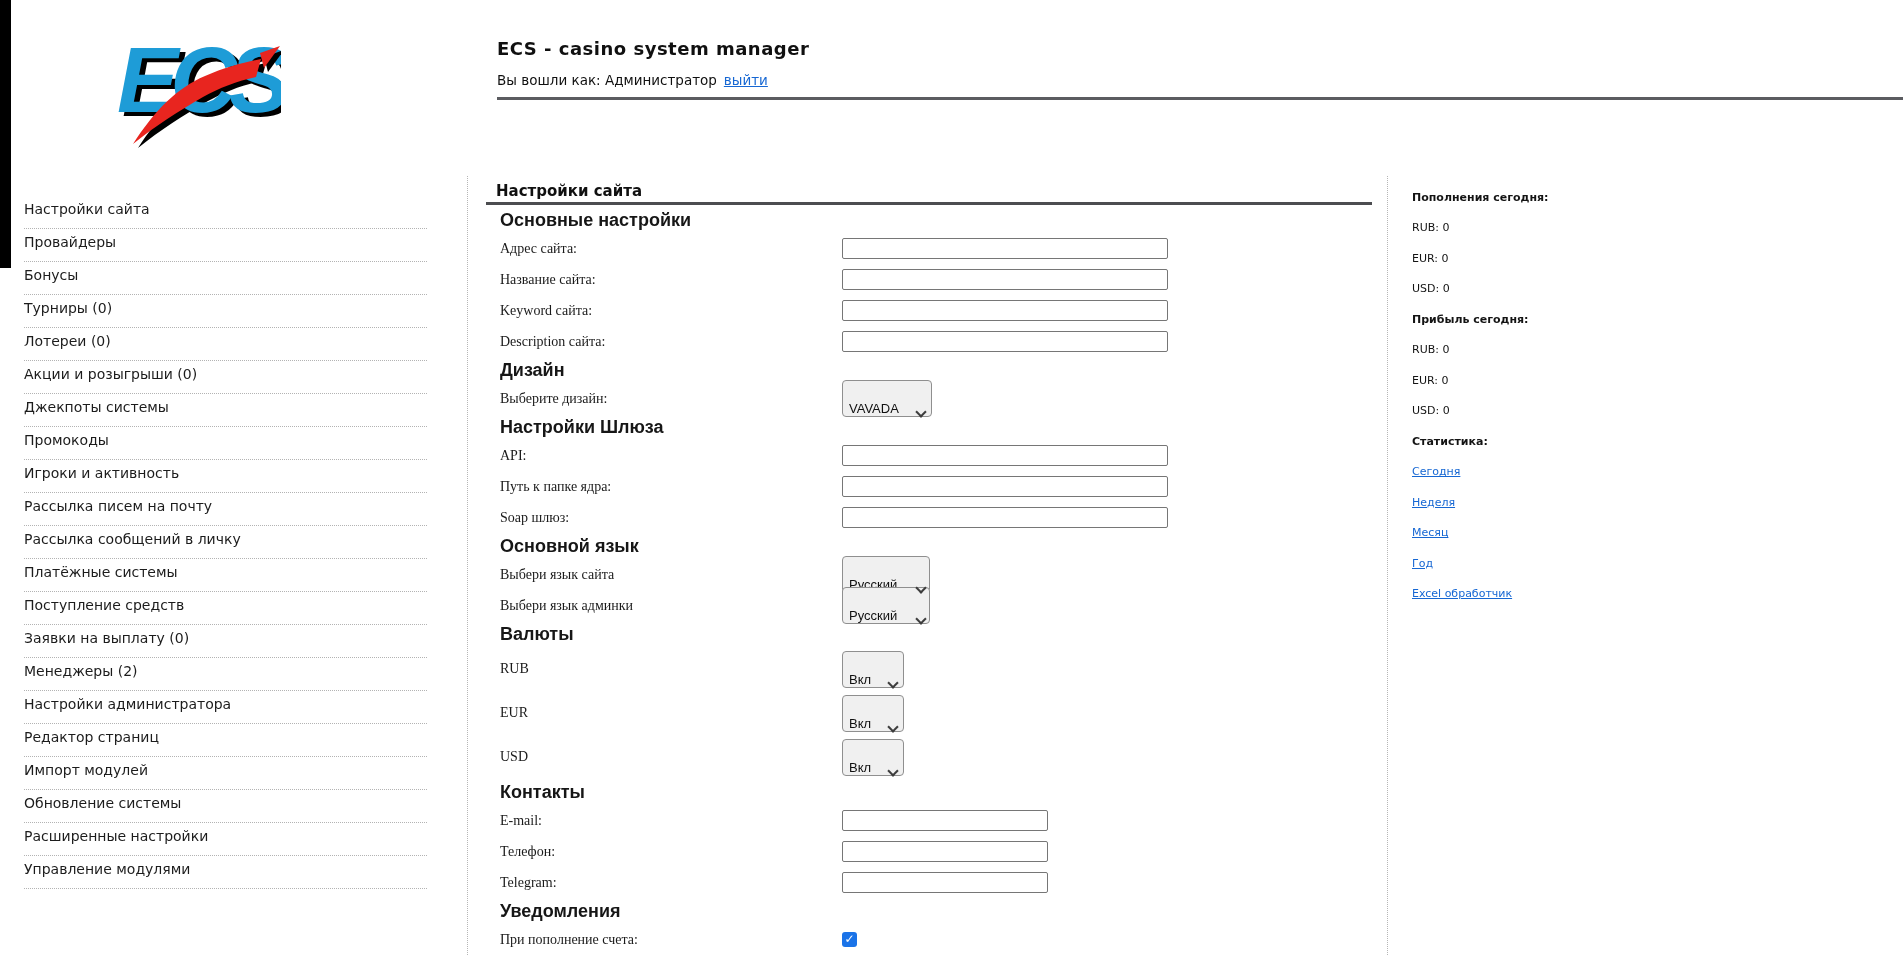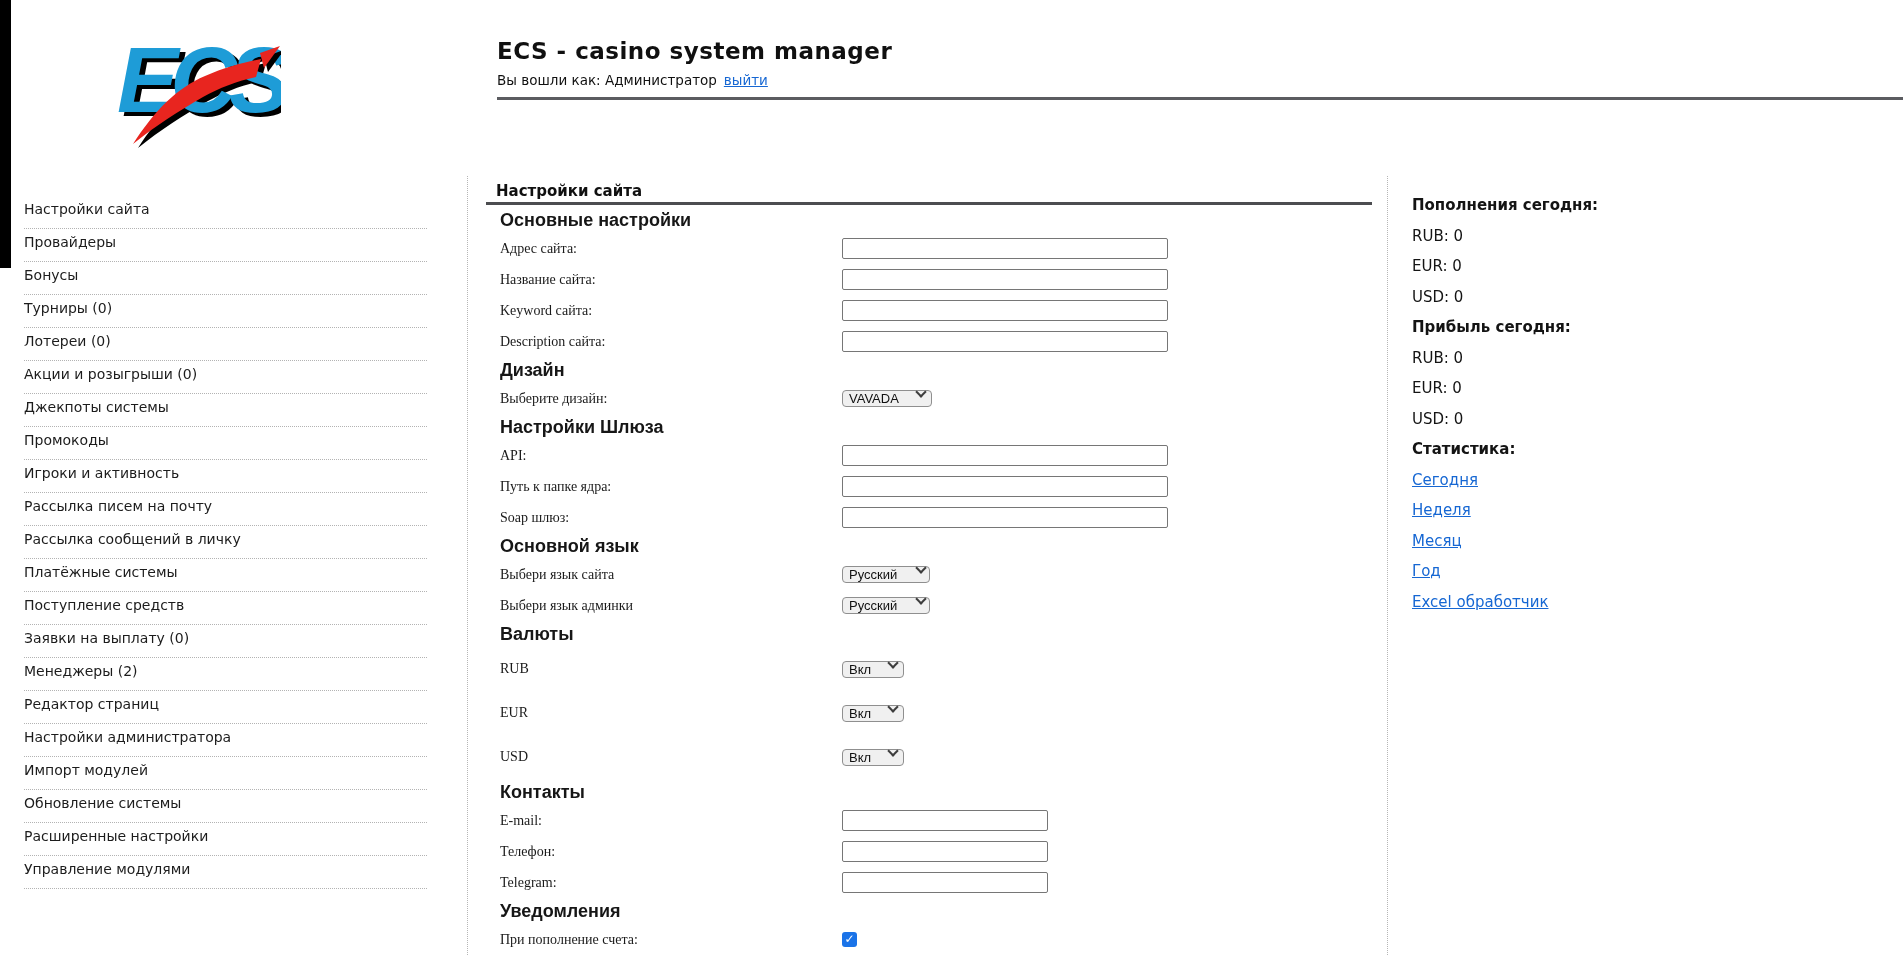--- a/index.html
+++ b/index.html
@@ -1,21 +1,21 @@
 <!DOCTYPE html>
 <html style="--link: #1667d3; --cbx: #1a73e8;"><head>
 <meta charset="utf-8">
 <style>
   html,body{margin:0;padding:0;}
   body{background:#fff;}
   .page{position:relative;width:1903px;height:955px;background:#ffffff;overflow:hidden;
         font-family:"DejaVu Sans",sans-serif;color:#111;}
   .black-bar{position:absolute;left:0;top:0;width:11px;height:268px;background:#000;}
   .logo{position:absolute;left:103px;top:16px;width:178px;height:134px;}
-  .page-title{position:absolute;left:497px;top:38px;font-weight:bold;font-size:23px;letter-spacing:.5px;color:#101010;}
+  .page-title{position:absolute;left:497px;top:38px;font-weight:bold;font-size:18px;letter-spacing:.5px;color:#101010;}
   .login-line{position:absolute;left:497px;top:72px;font-weight:normal;font-size:13.5px;color:#101010;}
   .logout{color:var(--link,#1667d3);text-decoration:underline;margin-left:7px;cursor:pointer;}
   .header-rule{position:absolute;left:497px;top:97px;width:1406px;height:3px;background:#5b5c60;}
   
   .menu{position:absolute;left:24px;top:196px;width:403px;font-size:14px;}
   .menu-item{height:33px;box-sizing:border-box;padding-top:5px;border-bottom:1px dotted #b3b3b3;
              color:#1c1c1c;cursor:pointer;white-space:nowrap;}
   
   .vsep{position:absolute;top:176px;height:779px;width:0;border-left:1px dotted #b6b6b6;}
   .vsep1{left:467px;} .vsep2{left:1387px;}
@@ -24,30 +24,30 @@
   .main-heading{font-weight:bold;font-size:15px;padding:6px 0 0 10px;height:26px;box-sizing:border-box;color:#101010;}
   .main-rule{height:3px;background:#4c4d50;margin-bottom:2px;}
   .frow{display:flex;align-items:center;height:31px;padding-left:14px;}
   .frow.section{height:26px;}
   .frow.select-onoff{height:44px;}
   .sec{font-family:Liberation Sans, sans-serif;font-weight:bold;font-size:18px;color:#161616;}
   .flabel{width:342px;font-family:Liberation Serif, serif;font-size:14px;color:#1a1a1a;flex:0 0 342px;}
   .txt{box-sizing:border-box;height:21px;border:1px solid #767676;border-radius:2px;background:#fff;
        padding:0 4px;font:13px "Liberation Sans",sans-serif;}
   .text-wide .txt{width:326px;} .text-narrow .txt{width:206px;}
-  .selbox{box-sizing:border-box;display:flex;align-items:flex-start;height:17px;background:#f0f0f0;
+  .selbox{box-sizing:border-box;display:flex;align-items:flex-end;height:37px;background:#f0f0f0;
           border:1px solid #8f8f8f;border-radius:4px;padding:0 6px;
           font:13px "Liberation Sans",sans-serif;color:#101010;cursor:pointer;}
   .select-design .selbox{width:90px;} .select-lang .selbox{width:88px;gap:20px;} .select-onoff .selbox{width:62px;}
   .chev{width:6px;height:6px;border-right:2px solid #3d3d3d;border-bottom:2px solid #3d3d3d;
         transform:rotate(45deg);margin-left:auto;margin-top:-3px;flex:0 0 6px;}
   .cbx{width:15px;height:15px;background:var(--cbx,#1a73e8);border-radius:3px;color:#fff;
        font:bold 12px/15px "DejaVu Sans",sans-serif;text-align:center;cursor:pointer;}
   
-  .right-panel{position:absolute;left:1412px;top:182px;width:330px;font-size:15px;color:#141414;margin-top:8px;}
+  .right-panel{position:absolute;left:1412px;top:182px;width:330px;font-size:11px;color:#141414;}
   .rp-line{height:30.5px;display:flex;align-items:center;}
   .rp-title{font-weight:bold;}
   .rp-link{color:var(--link,#1667d3);text-decoration:underline;cursor:pointer;}
 </style>
 </head>
 <body>
 
 <div class="page">
 
   <div class="black-bar"></div>
@@ -80,22 +80,22 @@
       <div class="menu-item">Акции и розыгрыши (0)</div>
       <div class="menu-item">Джекпоты системы</div>
       <div class="menu-item">Промокоды</div>
       <div class="menu-item">Игроки и активность</div>
       <div class="menu-item">Рассылка писем на почту</div>
       <div class="menu-item">Рассылка сообщений в личку</div>
       <div class="menu-item">Платёжные системы</div>
       <div class="menu-item">Поступление средств</div>
       <div class="menu-item">Заявки на выплату (0)</div>
       <div class="menu-item">Менеджеры (2)</div>
+      <div class="menu-item">Настройки администратора</div>
       <div class="menu-item">Редактор страниц</div>
-      <div class="menu-item">Настройки администратора</div>
       <div class="menu-item">Импорт модулей</div>
       <div class="menu-item">Обновление системы</div>
       <div class="menu-item">Расширенные настройки</div>
       <div class="menu-item">Управление модулями</div>
     </nav>
 
   <div class="vsep vsep1"></div>
   <div class="vsep vsep2"></div>
 
   <main class="main">

